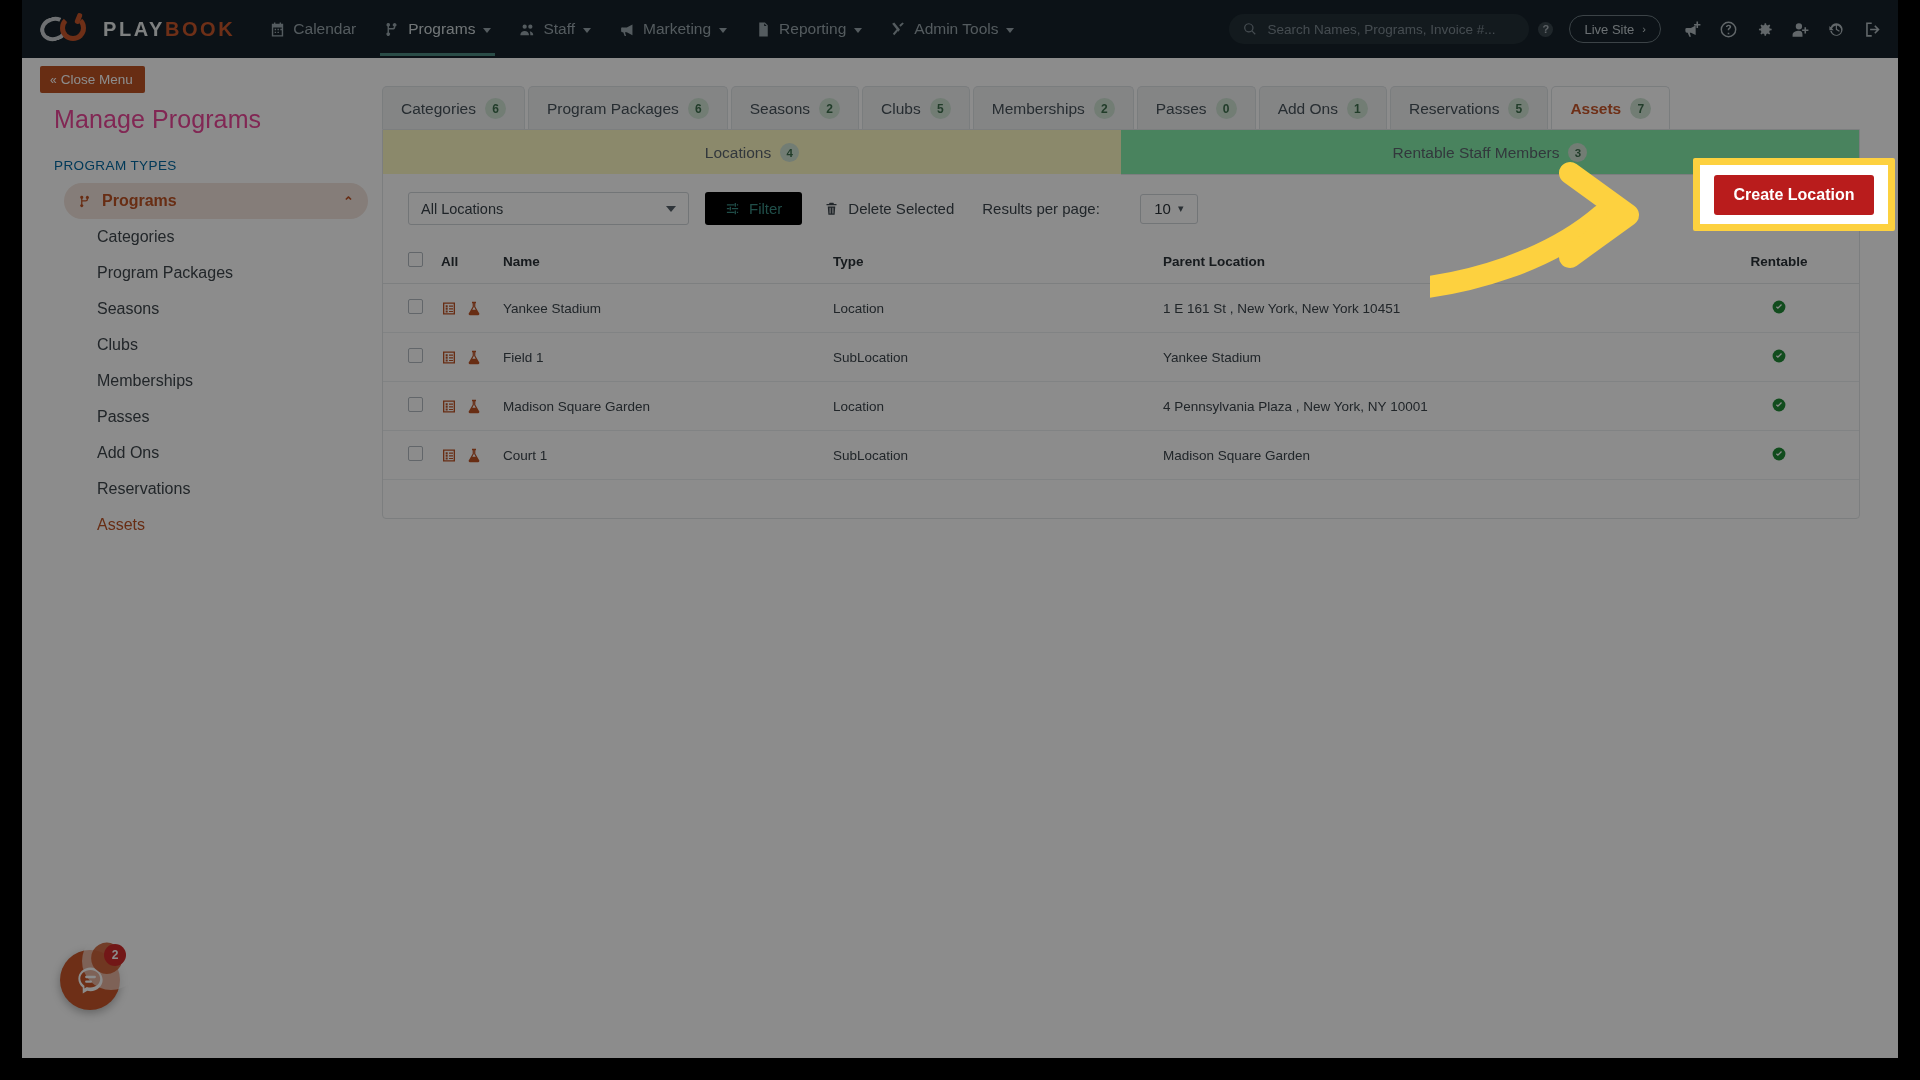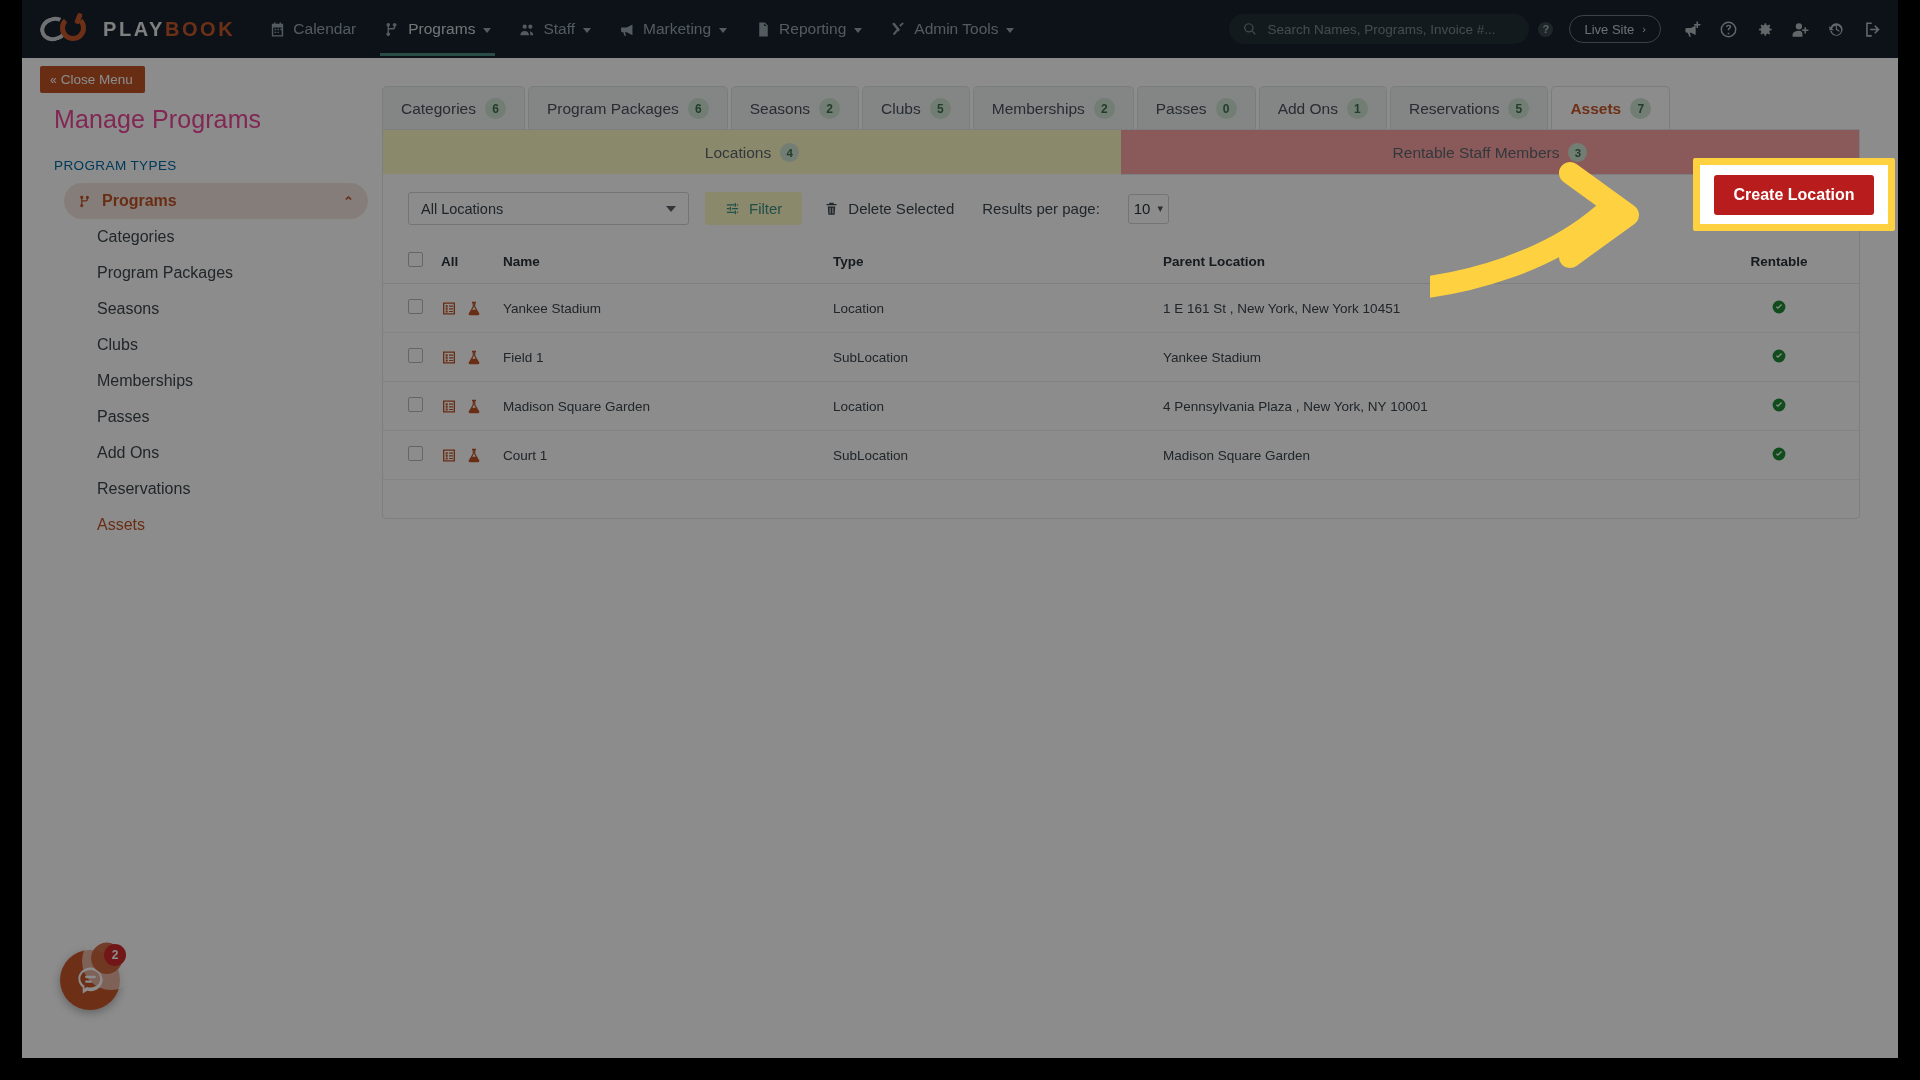--- a/index.html
+++ b/index.html
@@ -140,21 +140,21 @@
     display: flex; align-items: center; justify-content: center;
   }
   .card {
     background: #fff; border: 1px solid #e2e6e8; border-radius: 0 0 4px 4px;
     position: relative;
   }
   .subtabs { display: flex; }
   .subtab {
     flex: 1; text-align: center; padding: 13px 0 12px;
     font-size: 15.5px; color: #5c666e;
-    background: #fca5a5; border-bottom: 1px solid #e2e6e8;
+    background: #86efac; border-bottom: 1px solid #e2e6e8;
     display: flex; align-items: center; justify-content: center; gap: 9px;
     cursor: pointer;
   }
   .subtab.active { background: #fef9c3; border-bottom-color: #fff; }
   .subtab .cnt {
     min-width: 19px; height: 19px; padding: 0 6px;
     border-radius: 10px; background: #cfe3d4; color: #3e6f4d;
     font-size: 11.5px; font-weight: 700;
     display: flex; align-items: center; justify-content: center;
   }
@@ -165,32 +165,32 @@
     display: flex; align-items: center; padding: 0 12px;
     font-size: 14.5px; color: #39424a; background: #fff;
   }
   .select-all-loc .tri {
     margin-left: auto; width: 0; height: 0;
     border-left: 5px solid transparent; border-right: 5px solid transparent;
     border-top: 6px solid #57616a;
   }
   .filter-btn {
     display: flex; align-items: center; gap: 9px;
-    background: #fef9c3; color: #3b8f86; border-radius: 3px;
+    background: #000000; color: #3b8f86; border-radius: 3px;
     padding: 8px 20px; font-size: 15px; cursor: pointer;
   }
   .filter-btn svg { width: 15px; height: 15px; fill: #3b8f86; }
   .del-btn {
     display: flex; align-items: center; gap: 9px;
     color: #3d464d; font-size: 15px; cursor: pointer; margin-left: 6px;
   }
   .del-btn svg { width: 15px; height: 16px; fill: #3d464d; }
   .rpp { font-size: 15px; color: #3d464d; margin-left: 12px; }
   .rpp-select {
-    margin-left: 12px; width: 41px; height: 30px;
+    margin-left: 24px; width: 58px; height: 30px;
     border: 1px solid #cfd5d9; border-radius: 3px; background: #fff;
     display: flex; align-items: center; justify-content: center; gap: 7px;
     font-size: 15px; color: #2b3238;
   }
   .rpp-select .chv { font-size: 11px; color: #4c565e; }
 
   table { width: 100%; border-collapse: collapse; }
   thead th {
     text-align: left; font-size: 13.5px; font-weight: 700; color: #2b3238;
     padding: 12px 0 13px; border-bottom: 1px solid #e4e8ea;

